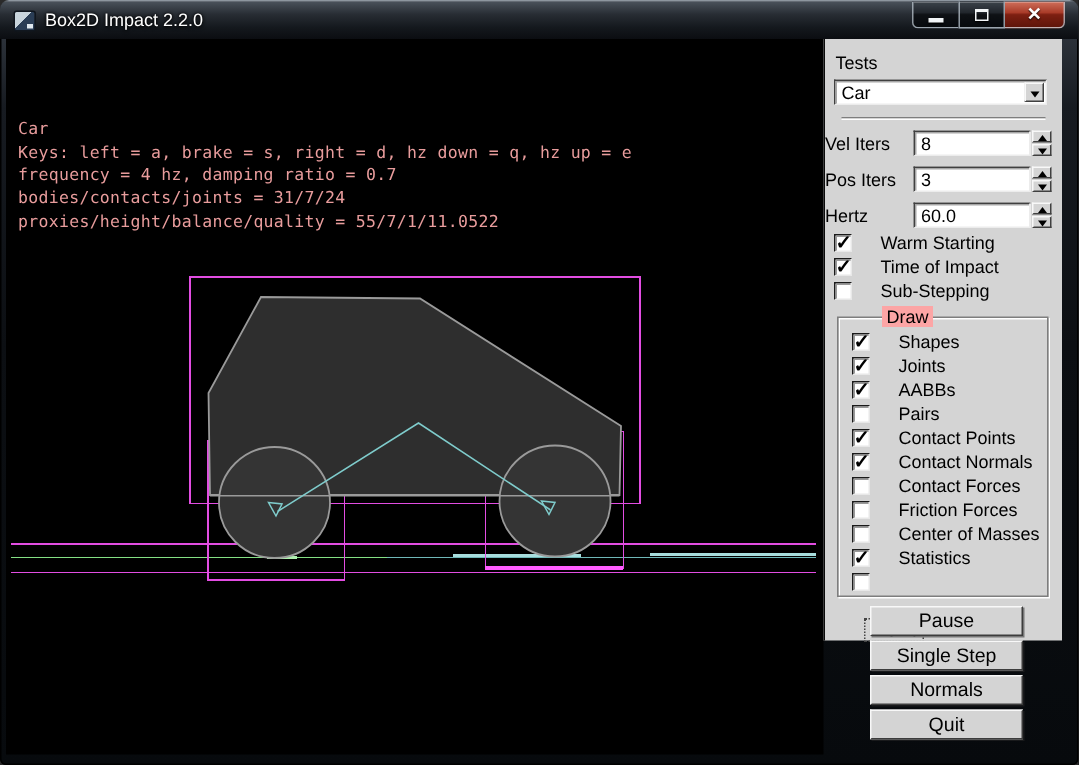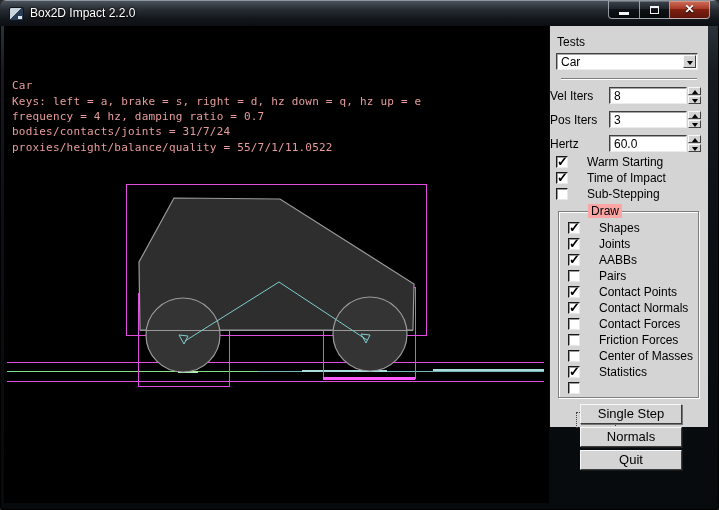--- a/index.html
+++ b/index.html
@@ -312,20 +312,21 @@
 
             <div class="cb-row focused">
               <span class="cb-box"></span>
               <span class="cb-label">Profile</span>
             </div>
           </div>
       </div>
 
       <div class="btn-col">
 
+          <div class="push-btn">Pause</div>
 
           <div class="push-btn">Single Step</div>
 
           <div class="push-btn">Normals</div>
 
           <div class="push-btn">Quit</div>
         </div>
 
     </div>
   </div>

